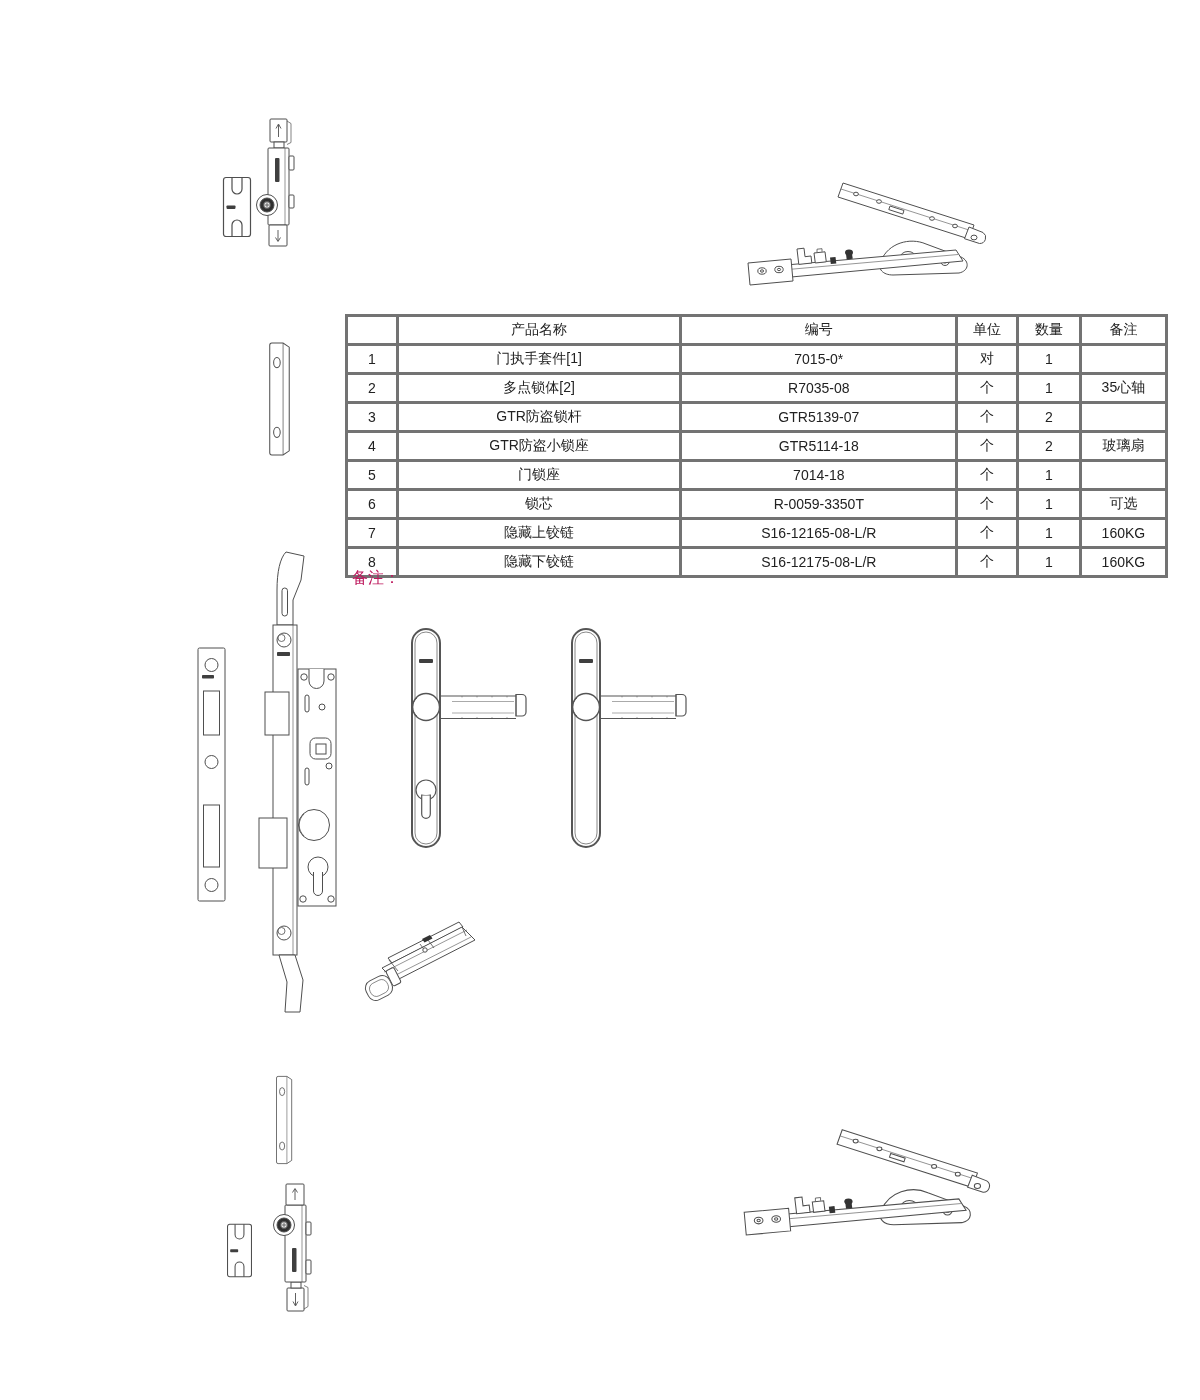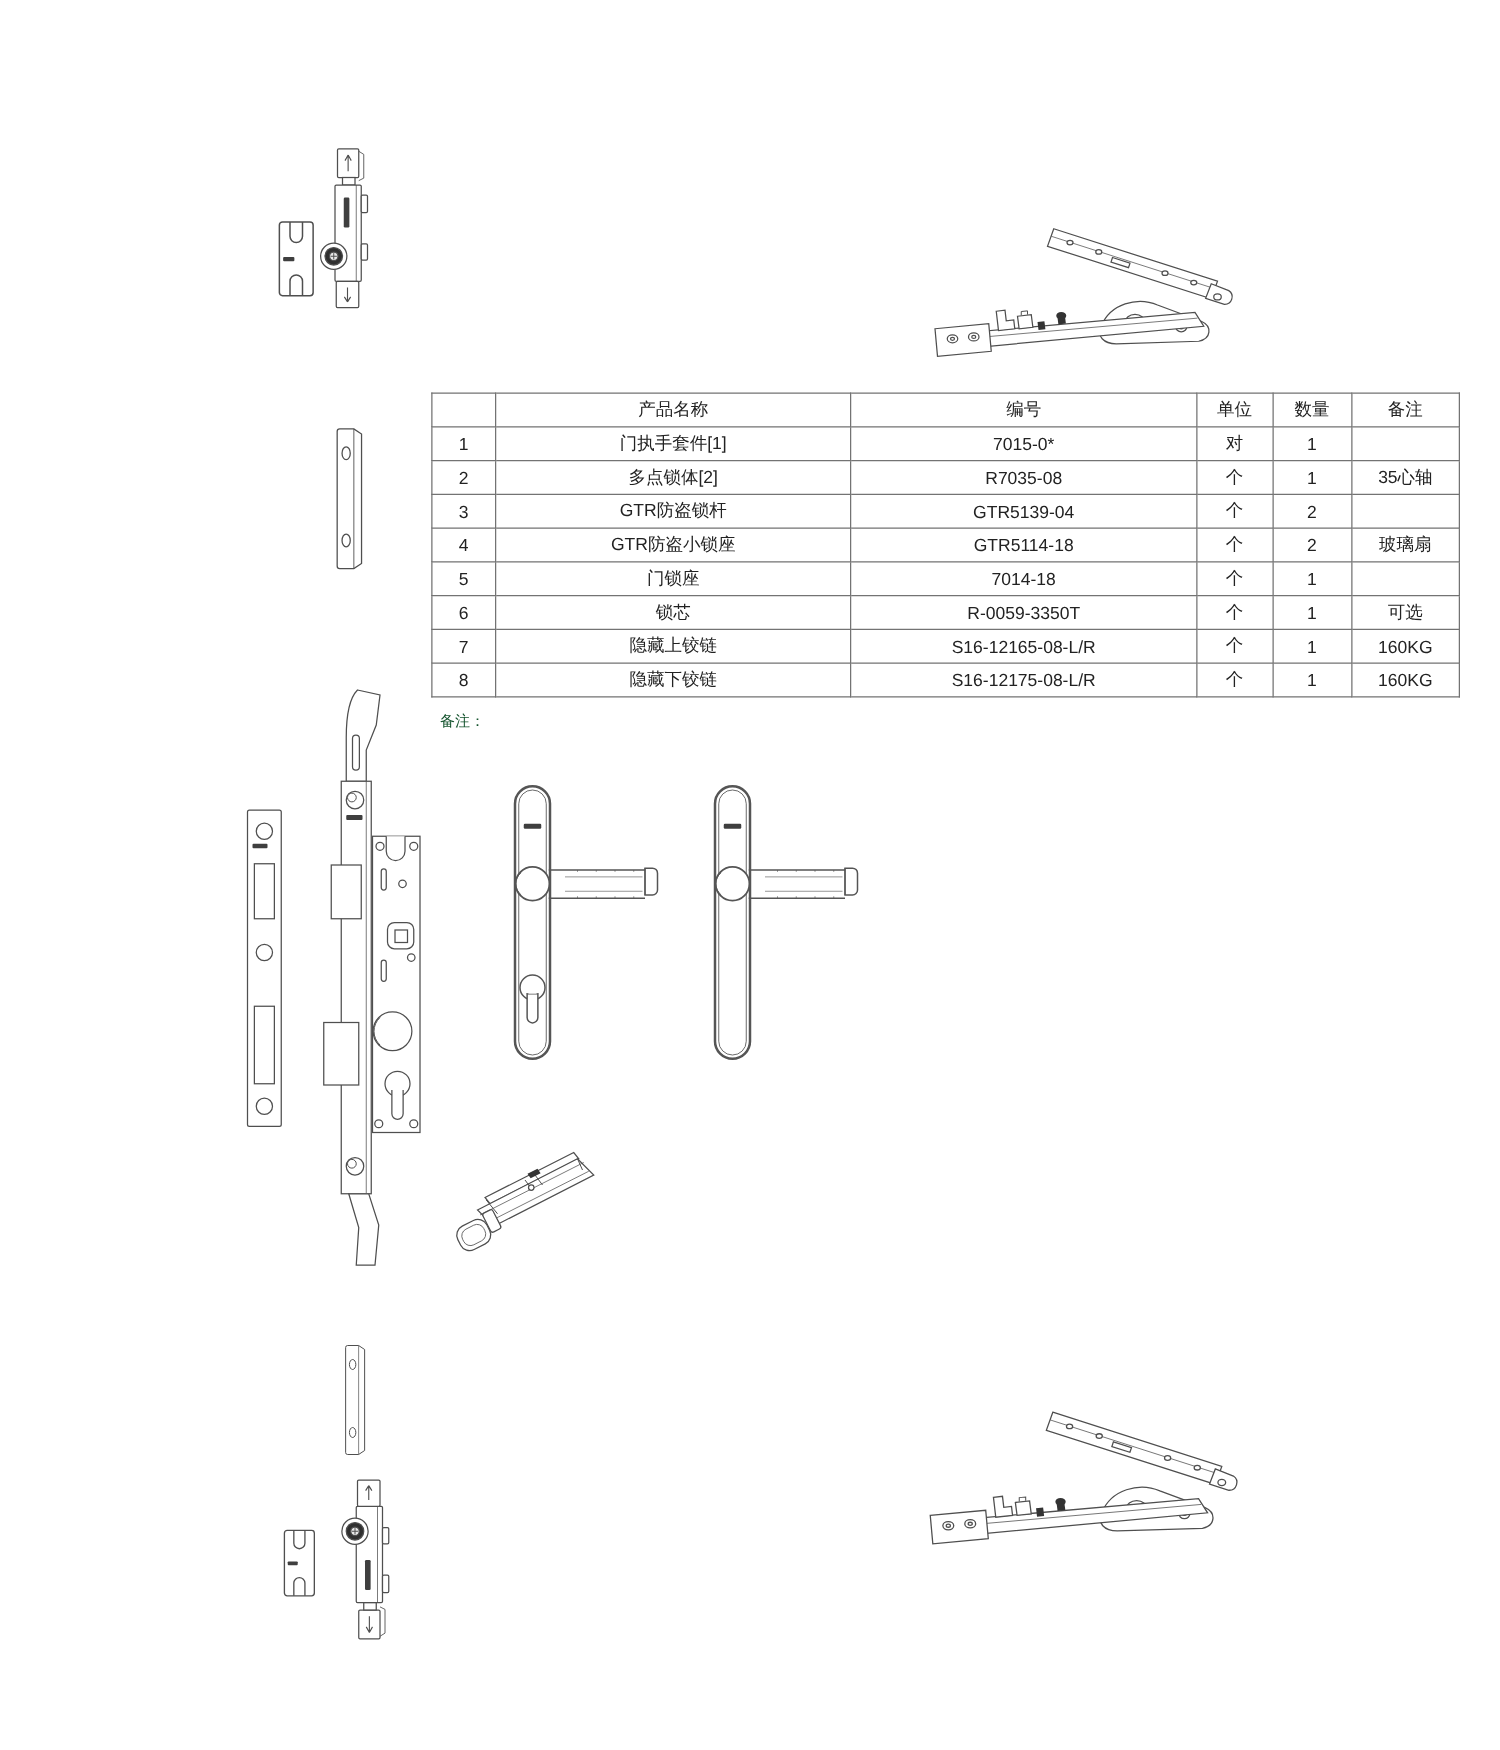--- a/index.html
+++ b/index.html
@@ -4,28 +4,28 @@
 <style>
   html,body{margin:0;padding:0;background:#ffffff;}
   .canvas{position:relative;width:1200px;height:1400px;background:#fff;
     font-family:"Liberation Sans","DejaVu Sans",sans-serif;color:#222;overflow:hidden;}
   .drawing{position:absolute;}
   .drawing svg{display:block;overflow:visible;}
 
   
   .parts-table{position:absolute;left:345px;top:314px;width:823px;
     border-collapse:collapse;table-layout:fixed;}
-  .parts-table td{border:1px solid #737373;text-align:center;vertical-align:middle;
+  .parts-table td{border:3px solid #737373;text-align:center;vertical-align:middle;
     height:26px;font-size:14px;color:#222;padding:0 2px;font-weight:normal;}
   .col-idx{width:50px}.col-name{width:280px}.col-code{width:272px}
   .col-unit{width:60px}.col-qty{width:62px}.col-remark{width:85px}
   .remark-cell{font-size:10px;color:#333;}
 
   
-  .notes{position:absolute;left:352px;top:566px;font-size:12px;color:#14532d;line-height:23px;}
+  .notes{position:absolute;left:352px;top:566px;font-size:16px;color:#be185d;line-height:23px;}
   .notes-row{display:flex;}
   .notes-label{white-space:pre;}
   .notes-line2{margin-left:44px;}
 </style>
 </head>
 <body>
 
 <div class="canvas">
 
   <svg width="0" height="0" style="position:absolute" aria-hidden="true">
@@ -285,21 +285,21 @@
         <td>2</td>
         <td>多点锁体[2]</td>
         <td>R7035-08</td>
         <td>个</td>
         <td>1</td>
         <td class="remark-cell">35心轴</td>
       </tr>
       <tr>
         <td>3</td>
         <td>GTR防盗锁杆</td>
-        <td>GTR5139-04</td>
+        <td>GTR5139-07</td>
         <td>个</td>
         <td>2</td>
         <td class="remark-cell"></td>
       </tr>
       <tr>
         <td>4</td>
         <td>GTR防盗小锁座</td>
         <td>GTR5114-18</td>
         <td>个</td>
         <td>2</td>

